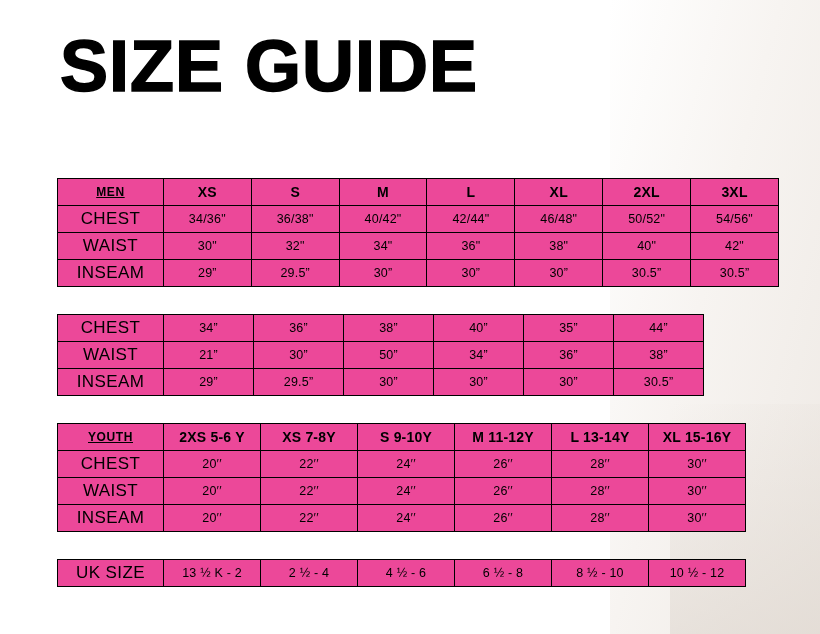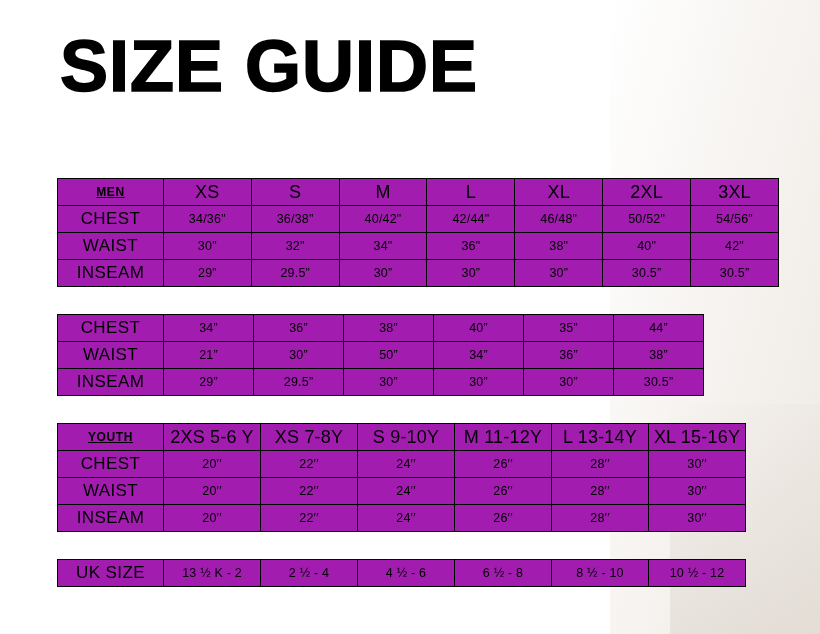--- a/index.html
+++ b/index.html
@@ -58,38 +58,38 @@
     position: absolute;
     left: 57px;
     top: 178px;
     width: 722px;
   }
 
   table.sz {
     border-collapse: collapse;
     table-layout: fixed;
     margin-bottom: 27px;
-    background: #a21caf;
+    background: #ec4899;
   }
   table.sz td {
     border: 1px solid #000;
     height: 26px;
     text-align: center;
     vertical-align: middle;
     font-size: 12.5px;
     letter-spacing: 0.2px;
     padding: 0 2px;
   }
   table.sz td.label {
     font-size: 17px;
     letter-spacing: 0.4px;
   }
   table.sz tr.head td {
-    font-weight: normal;
-    font-size: 18px;
+    font-weight: bold;
+    font-size: 14px;
   }
   table.sz tr.head td.label {
     font-weight: bold;
     text-decoration: underline;
     font-size: 12px;
     letter-spacing: 0.6px;
   }
 
   
   .t-men  col.c0 { width: 106px; }

